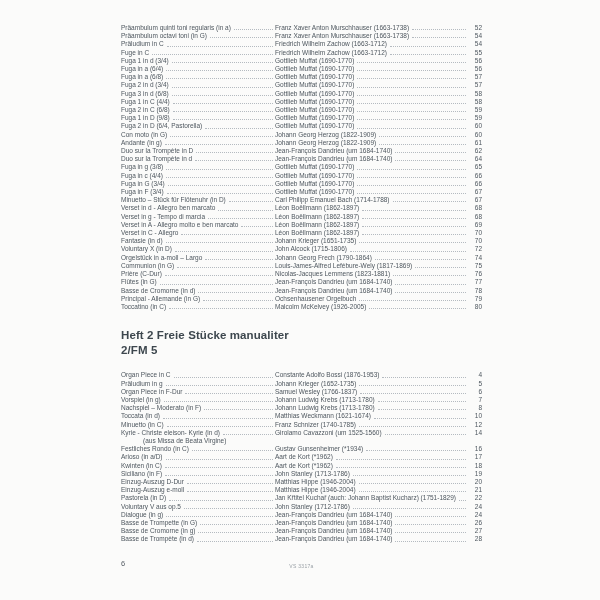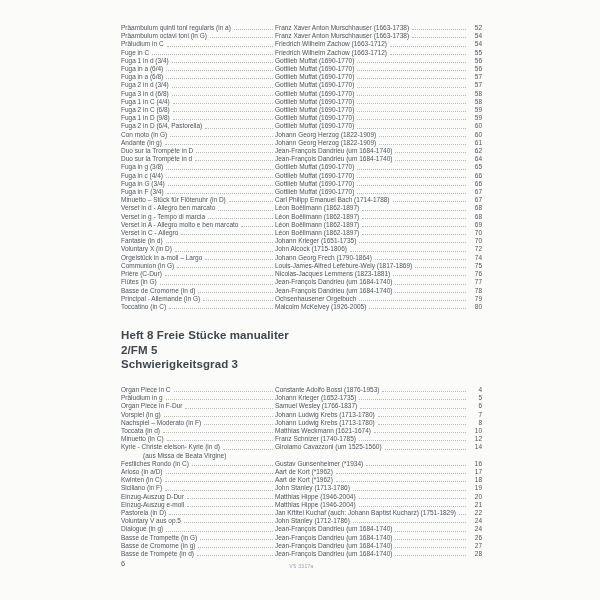--- a/index.html
+++ b/index.html
@@ -498,23 +498,22 @@
         <div class="c-cell">
           <span>Malcolm McKelvey (1926-2005)</span>
           <div class="leader"></div>
         </div>
         <div class="p-cell">80</div>
       </div>
 
     </div>
 
   <div class="heading">
-    <div>Heft 8 Freie Stücke manualiter</div>
+    <div>Heft 2 Freie Stücke manualiter</div>
     <div>2/FM 5</div>
-    <div>Schwierigkeitsgrad 3</div>
   </div>
 
   <div class="toc">
 
       <div class="row">
         <div class="t-cell">
           <span>Organ Piece in C</span>
           <div class="leader"></div>
         </div>
         <div class="c-cell">

